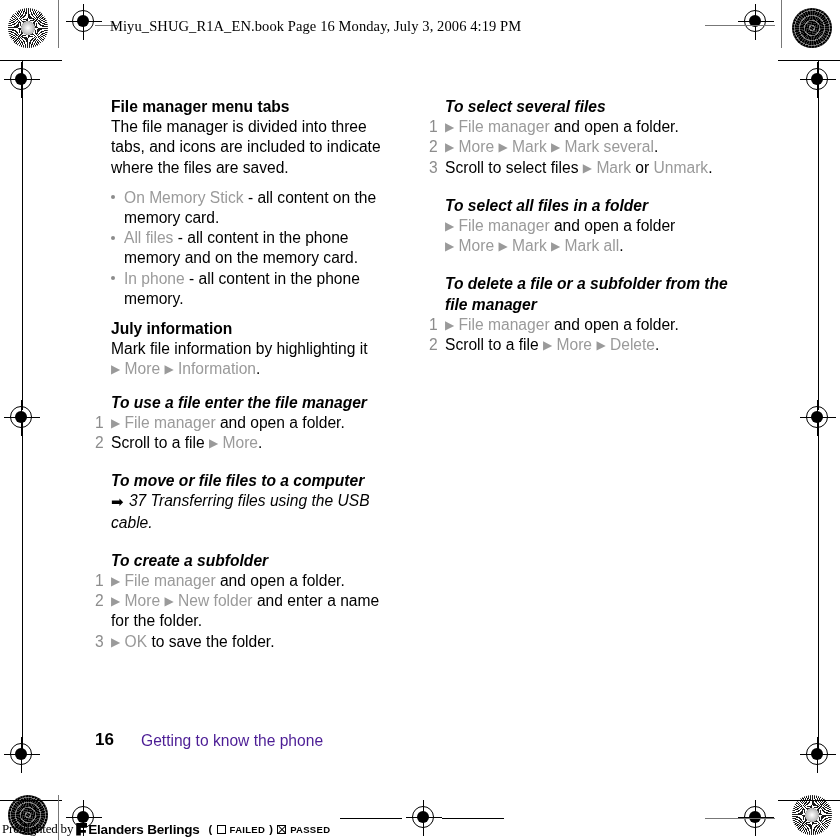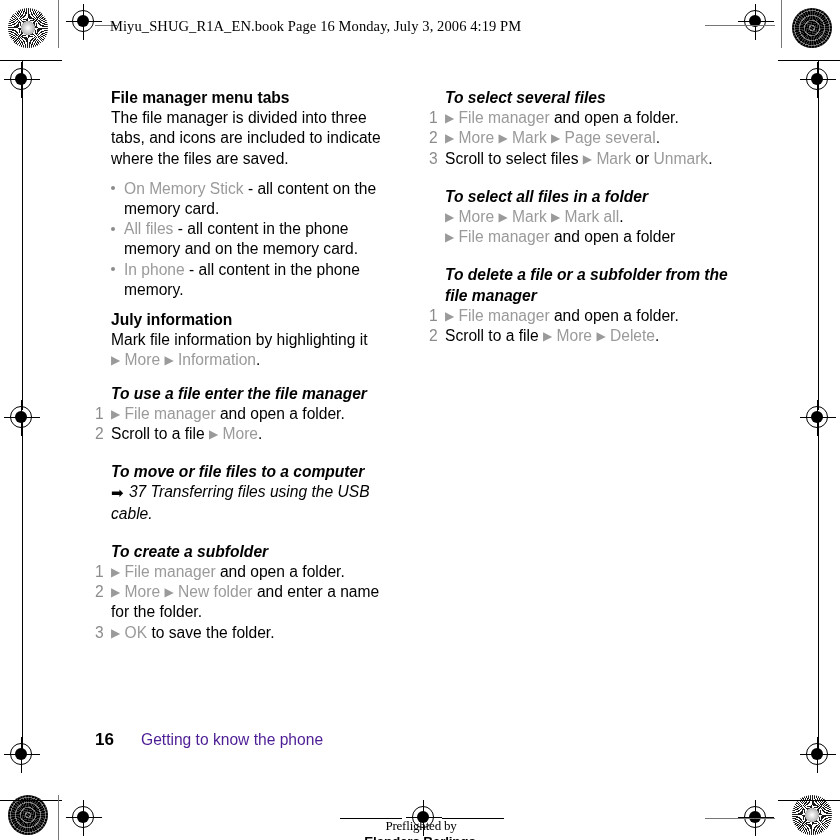--- a/index.html
+++ b/index.html
@@ -101,20 +101,21 @@
     white-space: nowrap;
     letter-spacing: 0.1px;
   }
 
   
   .col {
     position: absolute;
     width: 300px;
     font-size: 15.6px;
     line-height: 20.2px;
+    margin-top: 9px;
   }
   .col-left  { left: 95px;  top: 88px; }
   .col-right { left: 429px; top: 88px; }
 
   .blk { position: relative; }
 
   h2.sec {
     margin: 0;
     padding: 0 0 0 16px;
     font-size: 15.6px;
@@ -199,21 +200,21 @@
     color: #000;
     letter-spacing: 1px;
   }
 
   
   .footer {
     position: absolute;
     left: 95px;
     top: 730px;
     display: flex;
-    align-items: center;
+    align-items: flex-end;
   }
   .footer .pgno {
     font-size: 17px;
     font-weight: bold;
     color: #000;
     width: 46px;
   }
   .footer .chap {
     font-size: 15.6px;
     color: #4c1d95;
@@ -223,21 +224,20 @@
   .preflight {
     position: absolute;
     left: 0;
     top: 818px;
     height: 22px;
     width: 840px;
     display: flex;
     align-items: center;
     font-size: 11.5px;
     color: #000;
-    flex-direction: column;
   }
   .preflight .pf-by {
     font-family: "Liberation Serif", serif;
     font-size: 13px;
     margin-left: 2px;
     letter-spacing: -0.2px;
   }
   .preflight .pf-logo {
     display: inline-block;
     width: 11px; height: 13px;
@@ -435,32 +435,32 @@
     </div>
 
   </div>
 
   <div class="col col-right">
 
     <div class="blk">
       <h3 class="proc">To select several files</h3>
       <ol class="steps">
         <li class="numbered"><span class="tri">▶</span> <span class="menu">File manager</span><span> and open a folder.</span></li>
-        <li class="numbered"><span class="tri">▶</span> <span class="menu">More</span> <span class="tri">▶</span> <span class="menu">Mark</span> <span class="tri">▶</span> <span class="menu">Page several</span><span>.</span></li>
+        <li class="numbered"><span class="tri">▶</span> <span class="menu">More</span> <span class="tri">▶</span> <span class="menu">Mark</span> <span class="tri">▶</span> <span class="menu">Mark several</span><span>.</span></li>
         <li class="numbered"><span>Scroll to select files </span><span class="tri">▶</span> <span class="menu">Mark</span><span> or </span><span class="menu">Unmark</span><span>.</span></li>
       </ol>
     </div>
 
     <div class="spacer-l"></div>
 
     <div class="blk">
       <h3 class="proc">To select all files in a folder</h3>
       <ol class="steps">
+        <li class="unnumbered"><span class="tri">▶</span> <span class="menu">File manager</span><span> and open a folder</span></li>
         <li class="unnumbered"><span class="tri">▶</span> <span class="menu">More</span> <span class="tri">▶</span> <span class="menu">Mark</span> <span class="tri">▶</span> <span class="menu">Mark all</span><span>.</span></li>
-        <li class="unnumbered"><span class="tri">▶</span> <span class="menu">File manager</span><span> and open a folder</span></li>
       </ol>
     </div>
 
     <div class="spacer-l"></div>
 
     <div class="blk">
       <h3 class="proc">To delete a file or a subfolder from the file manager</h3>
       <ol class="steps">
         <li class="numbered"><span class="tri">▶</span> <span class="menu">File manager</span><span> and open a folder.</span></li>
         <li class="numbered"><span>Scroll to a file </span><span class="tri">▶</span> <span class="menu">More</span> <span class="tri">▶</span> <span class="menu">Delete</span><span>.</span></li>

